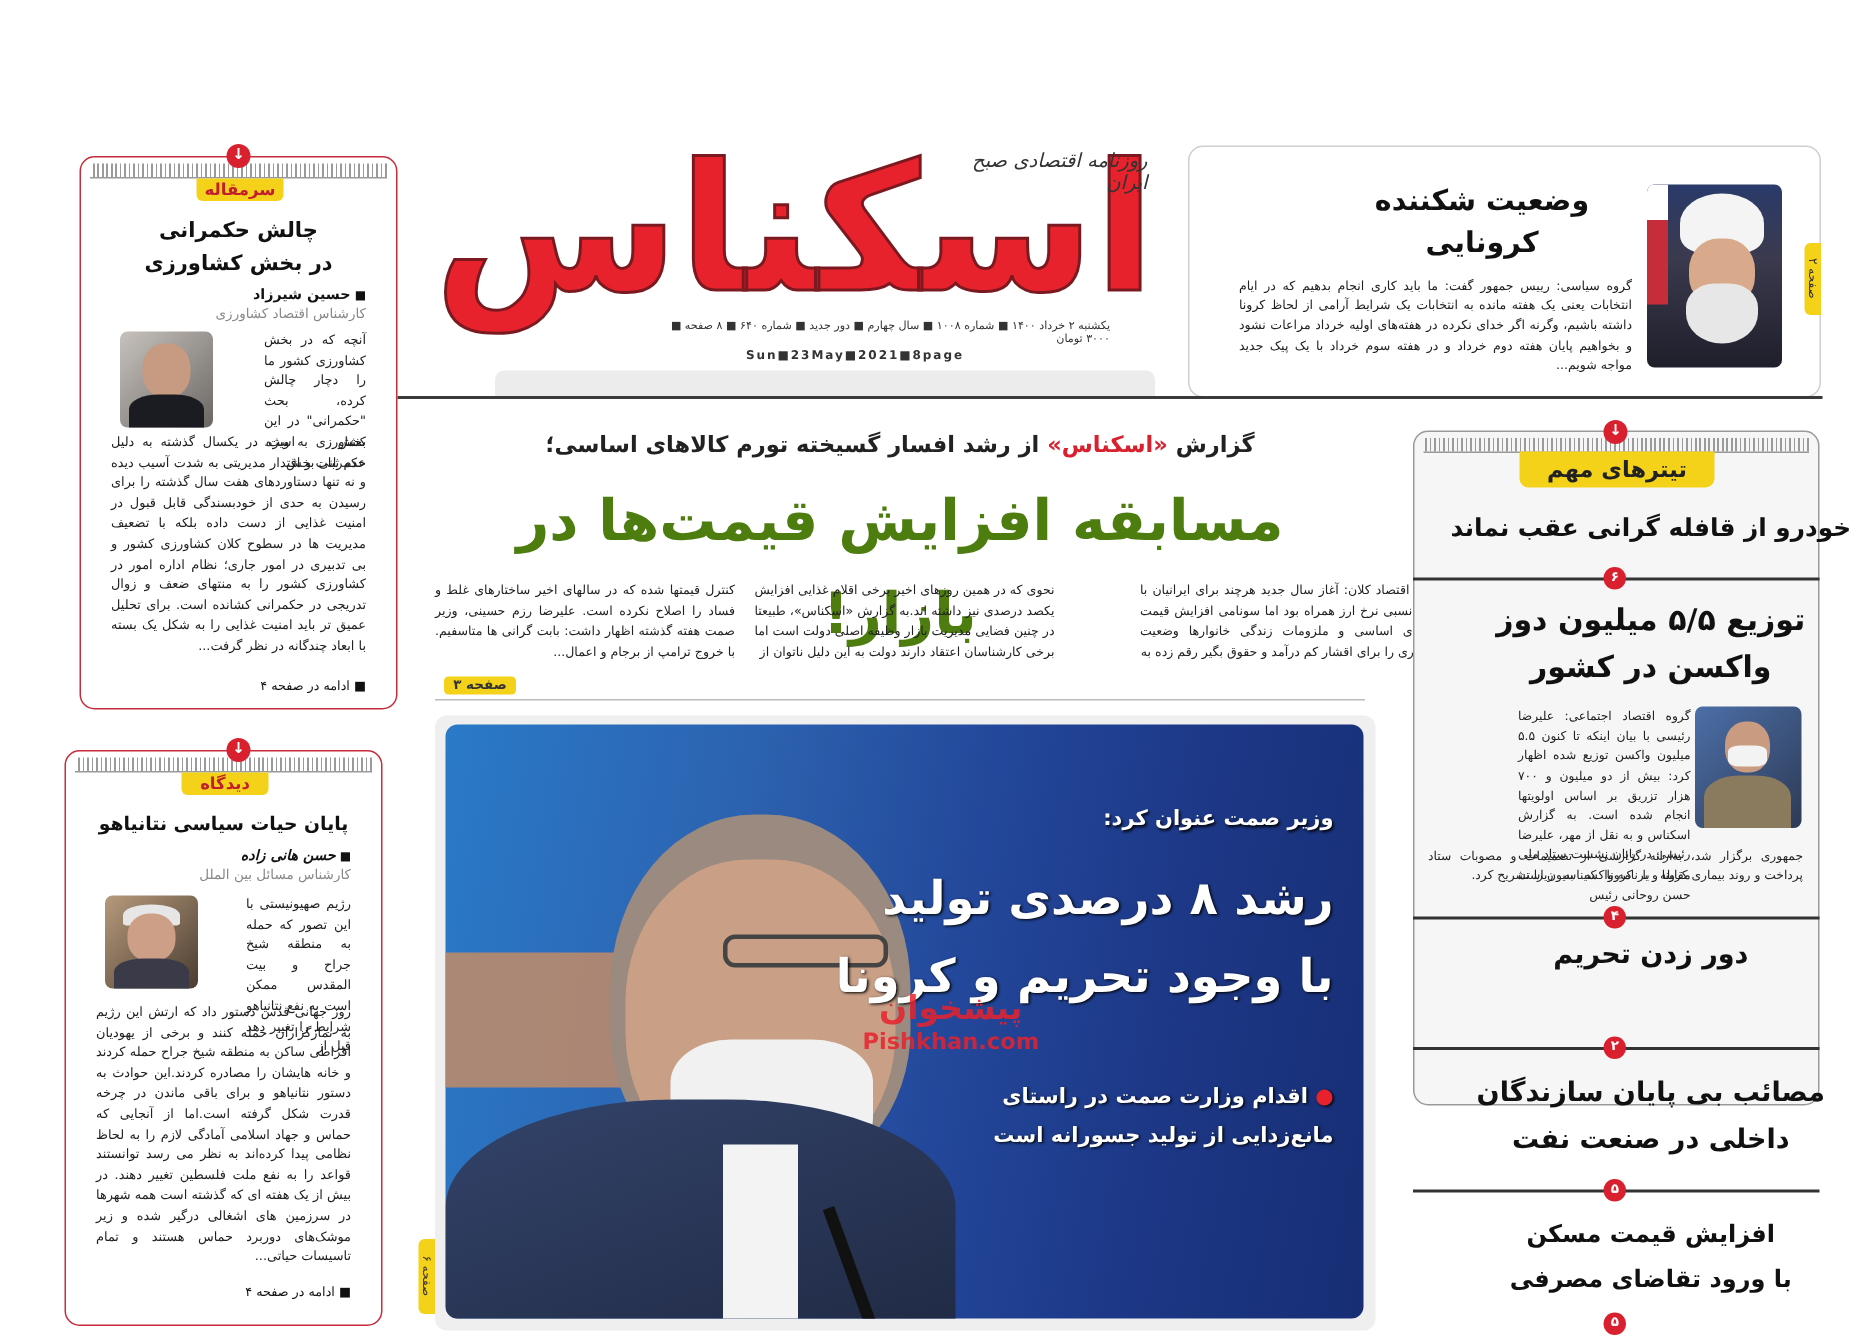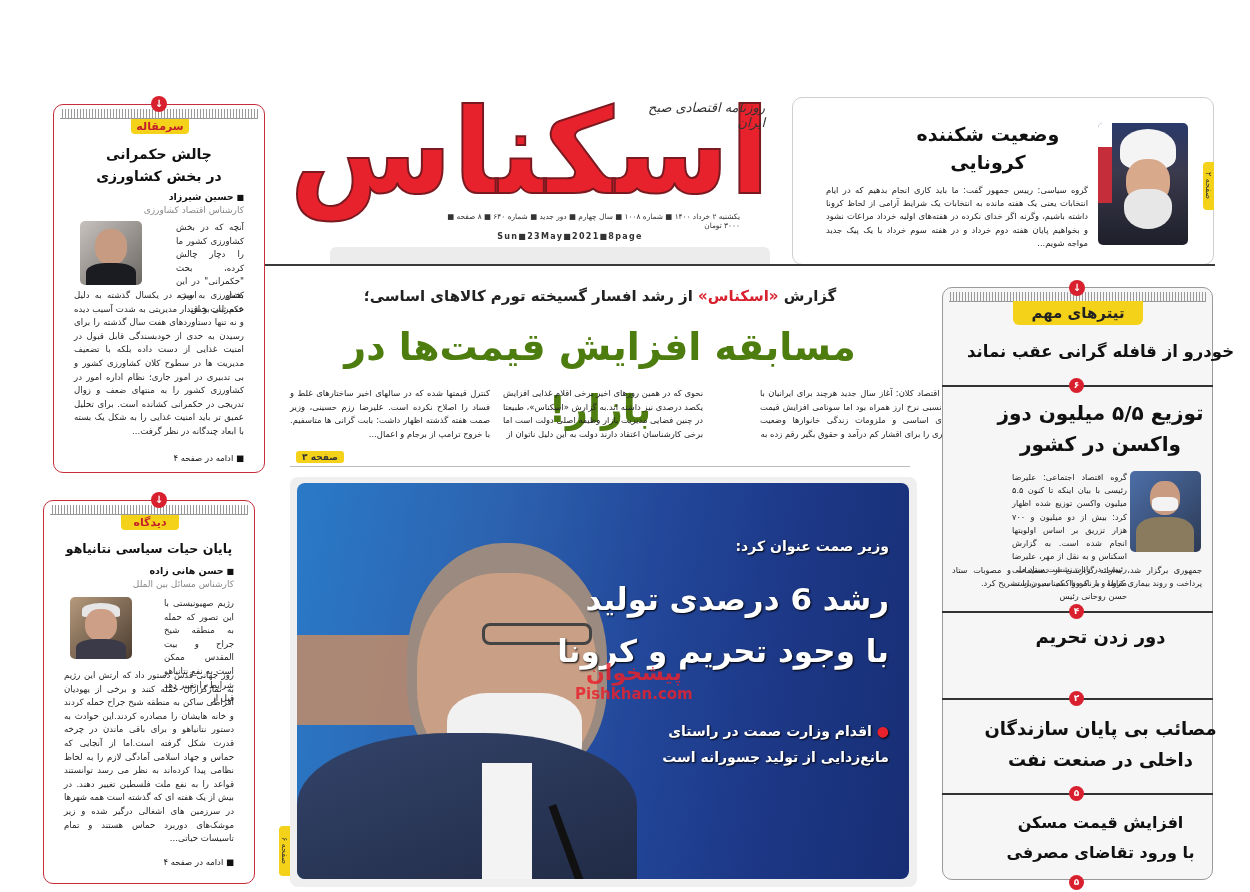--- a/index.html
+++ b/index.html
@@ -102,21 +102,21 @@
   <div class="body-text" style="position:absolute;right:20px;top:116px;width:68px;">آنچه که در بخش کشاورزی کشور ما را دچار چالش کرده، بحث "حکمرانی" در این بخش است. حکمرانی بخش</div>
   <div class="body-text" style="position:absolute;right:20px;left:20px;top:184px;">کشاورزی به ویژه در یکسال گذشته به دلیل عدم ثبات و اقتدار مدیریتی به شدت آسیب دیده و نه تنها دستاوردهای هفت سال گذشته را برای رسیدن به حدی از خودبسندگی قابل قبول در امنیت غذایی از دست داده بلکه با تضعیف مدیریت ها در سطوح کلان کشاورزی کشور و بی تدبیری در امور جاری؛ نظام اداره امور در کشاورزی کشور را به منتهای ضعف و زوال تدریجی در حکمرانی کشانده است. برای تحلیل عمیق تر باید امنیت غذایی را به شکل یک بسته با ابعاد چندگانه در نظر گرفت...</div>
   <div class="cont" style="position:absolute;right:20px;top:348px;">ادامه در صفحه ۴</div>
 </div>
 <div class="pin down" style="left:151px;top:96px;"></div>
 
 <div class="box red" style="left:43px;top:500px;width:212px;height:384px;">
   <div class="ruler"></div>
   <div class="ylabel" style="left:77px;top:14px;width:58px;">دیدگاه</div>
   <div class="h-bold" style="position:absolute;left:6px;right:6px;top:38px;font-size:12.5px;line-height:20px;">پایان حیات سیاسی نتانیاهو</div>
-  <div class="author" style="position:absolute;right:20px;top:64px;">حسن هانی زاده</div>
+  <div class="author" style="position:absolute;right:20px;top:64px;font-style:italic;">حسن هانی زاده</div>
   <div class="role" style="position:absolute;right:20px;top:78px;">کارشناس مسائل بین الملل</div>
   <div class="photo" style="right:122px;top:96px;width:62px;height:62px;background:linear-gradient(135deg,#b69a7c,#4a3c30);">
     <div style="position:absolute;left:12px;top:6px;width:38px;height:14px;background:#e6e6e6;border-radius:50% 50% 10% 10%;"></div>
     <div style="position:absolute;left:15px;top:12px;width:32px;height:32px;background:#cc9f86;border-radius:45%;"></div>
     <div style="position:absolute;left:6px;top:42px;width:50px;height:22px;background:#3a3a48;border-radius:40% 40% 0 0;"></div>
   </div>
   <div class="body-text" style="position:absolute;right:20px;top:96px;width:70px;">رژیم صهیونیستی با این تصور که حمله به منطقه شیخ جراح و بیت المقدس ممکن است به نفع نتانیاهو شرایط را تغییر دهد قبل از</div>
   <div class="body-text" style="position:absolute;right:20px;left:20px;top:168px;">روز جهانی قدس دستور داد که ارتش این رژیم به نمازگزاران حمله کنند و برخی از یهودیان افراطی ساکن به منطقه شیخ جراح حمله کردند و خانه هایشان را مصادره کردند.این حوادث به دستور نتانیاهو و برای باقی ماندن در چرخه قدرت شکل گرفته است.اما از آنجایی که حماس و جهاد اسلامی آمادگی لازم را به لحاظ نظامی پیدا کرده‌اند به نظر می رسد توانستند قواعد را به نفع ملت فلسطین تغییر دهند. در بیش از یک هفته ای که گذشته است همه شهرها در سرزمین های اشغالی درگیر شده و زیر موشک‌های دوربرد حماس هستند و تمام تاسیسات حیاتی...</div>
   <div class="cont" style="position:absolute;right:20px;top:356px;">ادامه در صفحه ۴</div>
 </div>
@@ -143,35 +143,35 @@
   <div style="position:absolute;left:110px;top:60px;width:200px;height:240px;background:#9a8a7f;border-radius:48% 48% 40% 40%;"></div>
   <div style="position:absolute;left:120px;top:90px;width:180px;height:210px;background:#c99f86;border-radius:45%;"></div>
   <div style="position:absolute;left:185px;top:140px;width:110px;height:22px;border:3px solid #444;border-radius:8px;"></div>
   <div style="position:absolute;left:150px;top:210px;width:135px;height:95px;background:#f1f1f1;border-radius:30% 30% 45% 45%;"></div>
   <div style="position:absolute;left:0;top:250px;width:340px;height:160px;background:linear-gradient(160deg,#33436a,#202a44);border-radius:45% 45% 0 0;"></div>
   <div style="position:absolute;left:185px;top:280px;width:50px;height:120px;background:#f3f3f3;"></div>
   <div style="position:absolute;left:265px;top:320px;width:8px;height:80px;background:#111;transform:rotate(-20deg);"></div>
 
   <div class="bp-text" style="right:20px;top:55px;font-size:14px;">وزیر صمت عنوان کرد:</div>
   <div class="bp-text" style="right:20px;top:90px;font-size:31px;line-height:52px;">
-    <div>رشد 6 درصدی تولید</div>
+    <div>رشد ۸ درصدی تولید</div>
     <div>با وجود تحریم و کرونا</div>
   </div>
   <div class="bp-text" style="right:20px;top:235px;font-size:14px;line-height:26px;">
     <div><span style="color:#e8222d;">●</span> <span>اقدام وزارت صمت در راستای</span></div>
     <div>مانع‌زدایی از تولید جسورانه است</div>
   </div>
 </div>
 <div class="watermark">
   <div style="font-size:22px;text-align:center;">پیشخوان</div>
   <div style="font-size:15px;">Pishkhan.com</div>
 </div>
 <div class="ytab" style="left:279px;top:826px;height:50px;font-size:8px;">صفحه ۶</div>
 
-<div class="box gray" style="left:942px;top:287px;width:271px;height:593px;">
+<div class="box gray" style="left:942px;top:287px;width:271px;height:450px;">
   <div class="ruler"></div>
   <div class="ylabel" style="left:70px;top:13px;width:130px;font-size:15px;color:#222;padding:3px 0;border-radius:0 0 6px 6px;">تیترهای مهم</div>
 </div>
 <div class="pin down" style="left:1069px;top:280px;"></div>
 
 <div class="tit-item" style="top:340px;font-size:16.5px;line-height:24px;">
   <div>خودرو از قافله گرانی عقب نماند</div>
 </div>
 <div class="tit-sep" style="top:385px;"></div>
 <div class="tit-num" style="top:378px;">۶</div>

